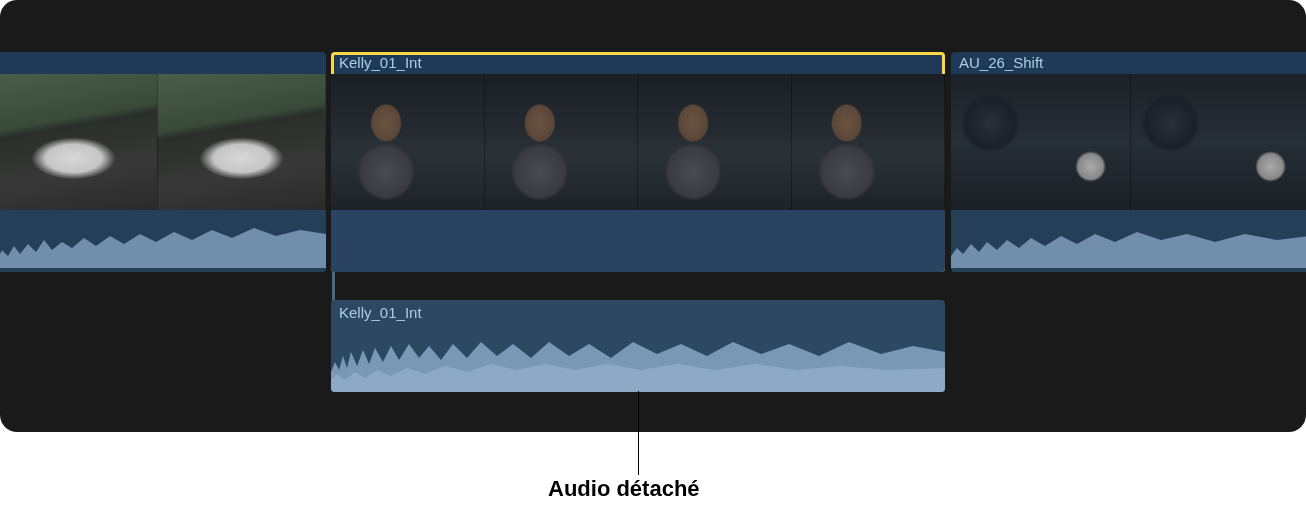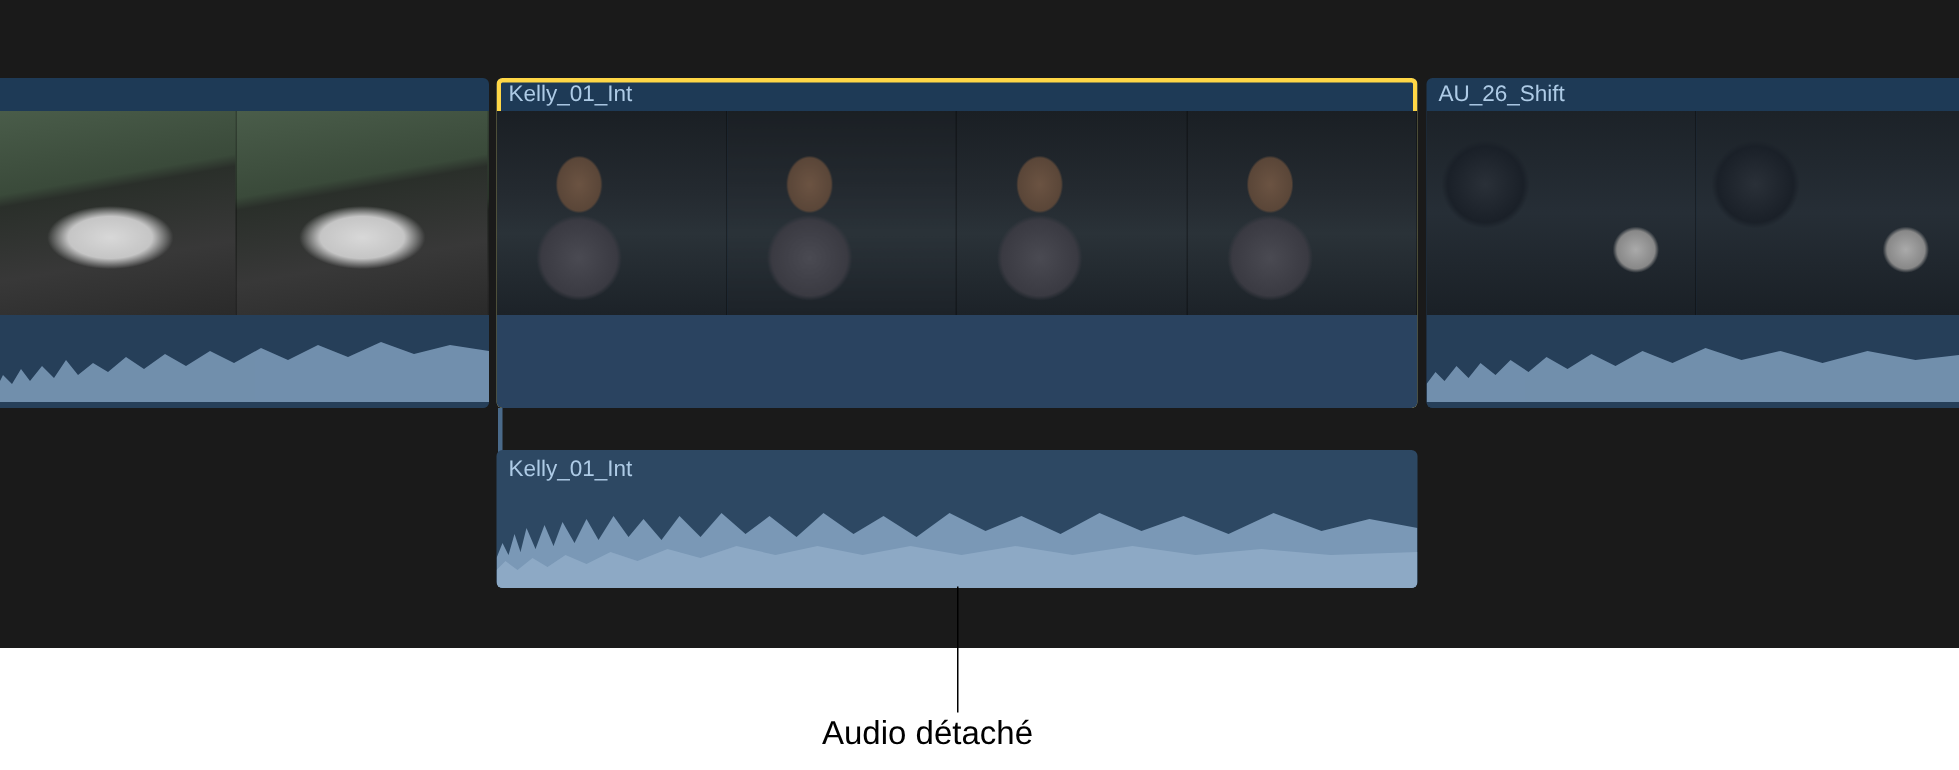--- a/index.html
+++ b/index.html
@@ -10,20 +10,21 @@
       height: 513px;
       overflow: hidden;
       position: relative;
     }
     .timeline-container {
       background: #1a1a1a;
       width: 100%;
       height: 432px;
       position: relative;
       overflow: hidden;
+      border-radius: 17px;
     }
     
     .video-track {
       position: absolute;
       top: 52px;
       left: 0;
       right: 0;
       height: 222px;
     }
     .clip {
@@ -158,21 +159,21 @@
       width: 1px;
       height: 84px;
       background: #000;
     }
     .callout-text {
       position: absolute;
       left: 548px;
       top: 476px;
       color: #000;
       font-size: 22px;
-      font-weight: 400;
+      font-weight: 700;
     }
   </style>
 </head>
 <body>
 
 <div class="timeline-container">
 
   <div class="video-track">
 
     <div class="clip clip1">

